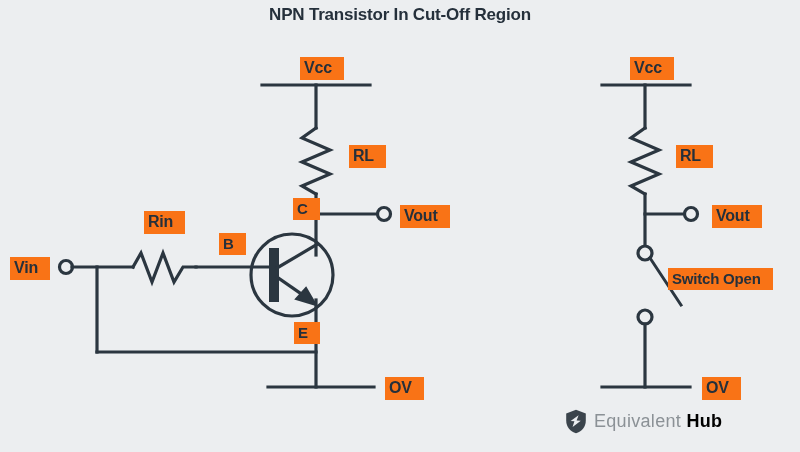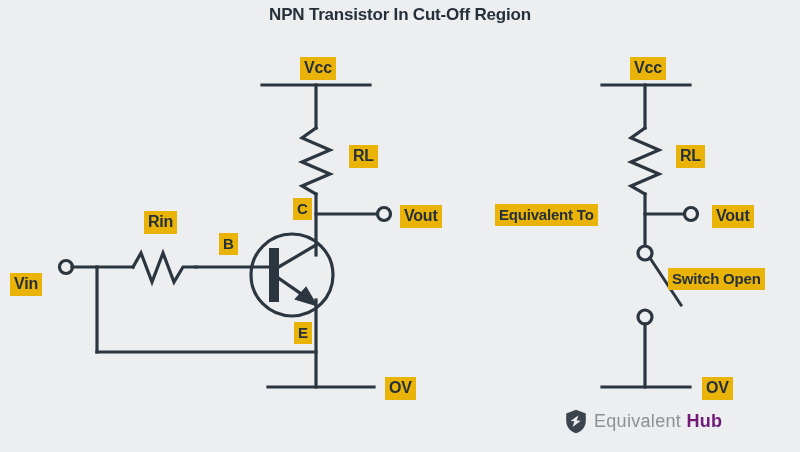--- a/index.html
+++ b/index.html
@@ -21,27 +21,27 @@
   }
   #diagram {
     position: absolute;
     left: 0;
     top: 0;
     width: 800px;
     height: 452px;
   }
   .lbl {
     position: absolute;
-    background: #eab308;
+    background: #f97316;
     color: #25303b;
     font-weight: bold;
     font-family: "Liberation Sans", sans-serif;
     line-height: 1;
     white-space: nowrap;
-    padding: 3px 4px 4px 4px;
+    padding: 3px 12px 4px 4px;
     letter-spacing: -0.2px;
   }
   #page-title {
     position: absolute;
     left: 0;
     top: 5px;
     width: 800px;
     text-align: center;
     font-size: 17px;
     font-weight: bold;
@@ -57,21 +57,21 @@
     align-items: center;
     gap: 7px;
   }
   .logo-text {
     font-size: 18px;
     color: #8b9196;
     letter-spacing: 0.3px;
     font-family: "Liberation Sans", sans-serif;
   }
   .logo-text b {
-    color: #701a75;
+    color: #000000;
   }
 </style>
 </head>
 <body>
 
 <div id="stage">
 
   <div id="page-title">NPN Transistor In Cut-Off Region</div>
 
   <svg id="diagram" viewBox="0 0 800 452" xmlns="http://www.w3.org/2000/svg">
@@ -128,25 +128,24 @@
       <line x1="602" y1="387" x2="690" y2="387"></line>
     </g>
   </svg>
 
   <div class="lbl" style="left:300px; top:57px; font-size:16px;">Vcc</div>
   <div class="lbl" style="left:349px; top:145px; font-size:16px;">RL</div>
   <div class="lbl" style="left:293px; top:198px; font-size:15px;">C</div>
   <div class="lbl" style="left:400px; top:205px; font-size:16px;">Vout</div>
   <div class="lbl" style="left:219px; top:233px; font-size:15px;">B</div>
   <div class="lbl" style="left:294px; top:322px; font-size:15px;">E</div>
-  <div class="lbl" style="left:10px; top:257px; font-size:16px;margin-top:16px;">Vin</div>
+  <div class="lbl" style="left:10px; top:257px; font-size:16px;">Vin</div>
   <div class="lbl" style="left:144px; top:211px; font-size:16px;">Rin</div>
   <div class="lbl" style="left:385px; top:377px; font-size:16px;">OV</div>
 
-  <div class="lbl" style="left:495px; top:204px; font-size:15px;">Equivalent To</div>
   <div class="lbl" style="left:630px; top:57px; font-size:16px;">Vcc</div>
   <div class="lbl" style="left:676px; top:145px; font-size:16px;">RL</div>
   <div class="lbl" style="left:712px; top:205px; font-size:16px;">Vout</div>
   <div class="lbl" style="left:668px; top:268px; font-size:15px;">Switch Open</div>
   <div class="lbl" style="left:702px; top:377px; font-size:16px;">OV</div>
 
   <div class="logo">
     <svg width="22" height="25" viewBox="0 0 22 25" xmlns="http://www.w3.org/2000/svg">
       <path d="M11 0.8 L20.8 4.4 L20.8 11.8 C20.8 17.9 16.6 22.6 11 24.2 C5.4 22.6 1.2 17.9 1.2 11.8 L1.2 4.4 Z" fill="#3b444c"></path>
       <path d="M13.6 6.2 L5.6 12.0 L9.4 12.2 L7.6 18.0 L15.8 11.8 L11.6 11.6 Z" fill="#eceef0"></path>

